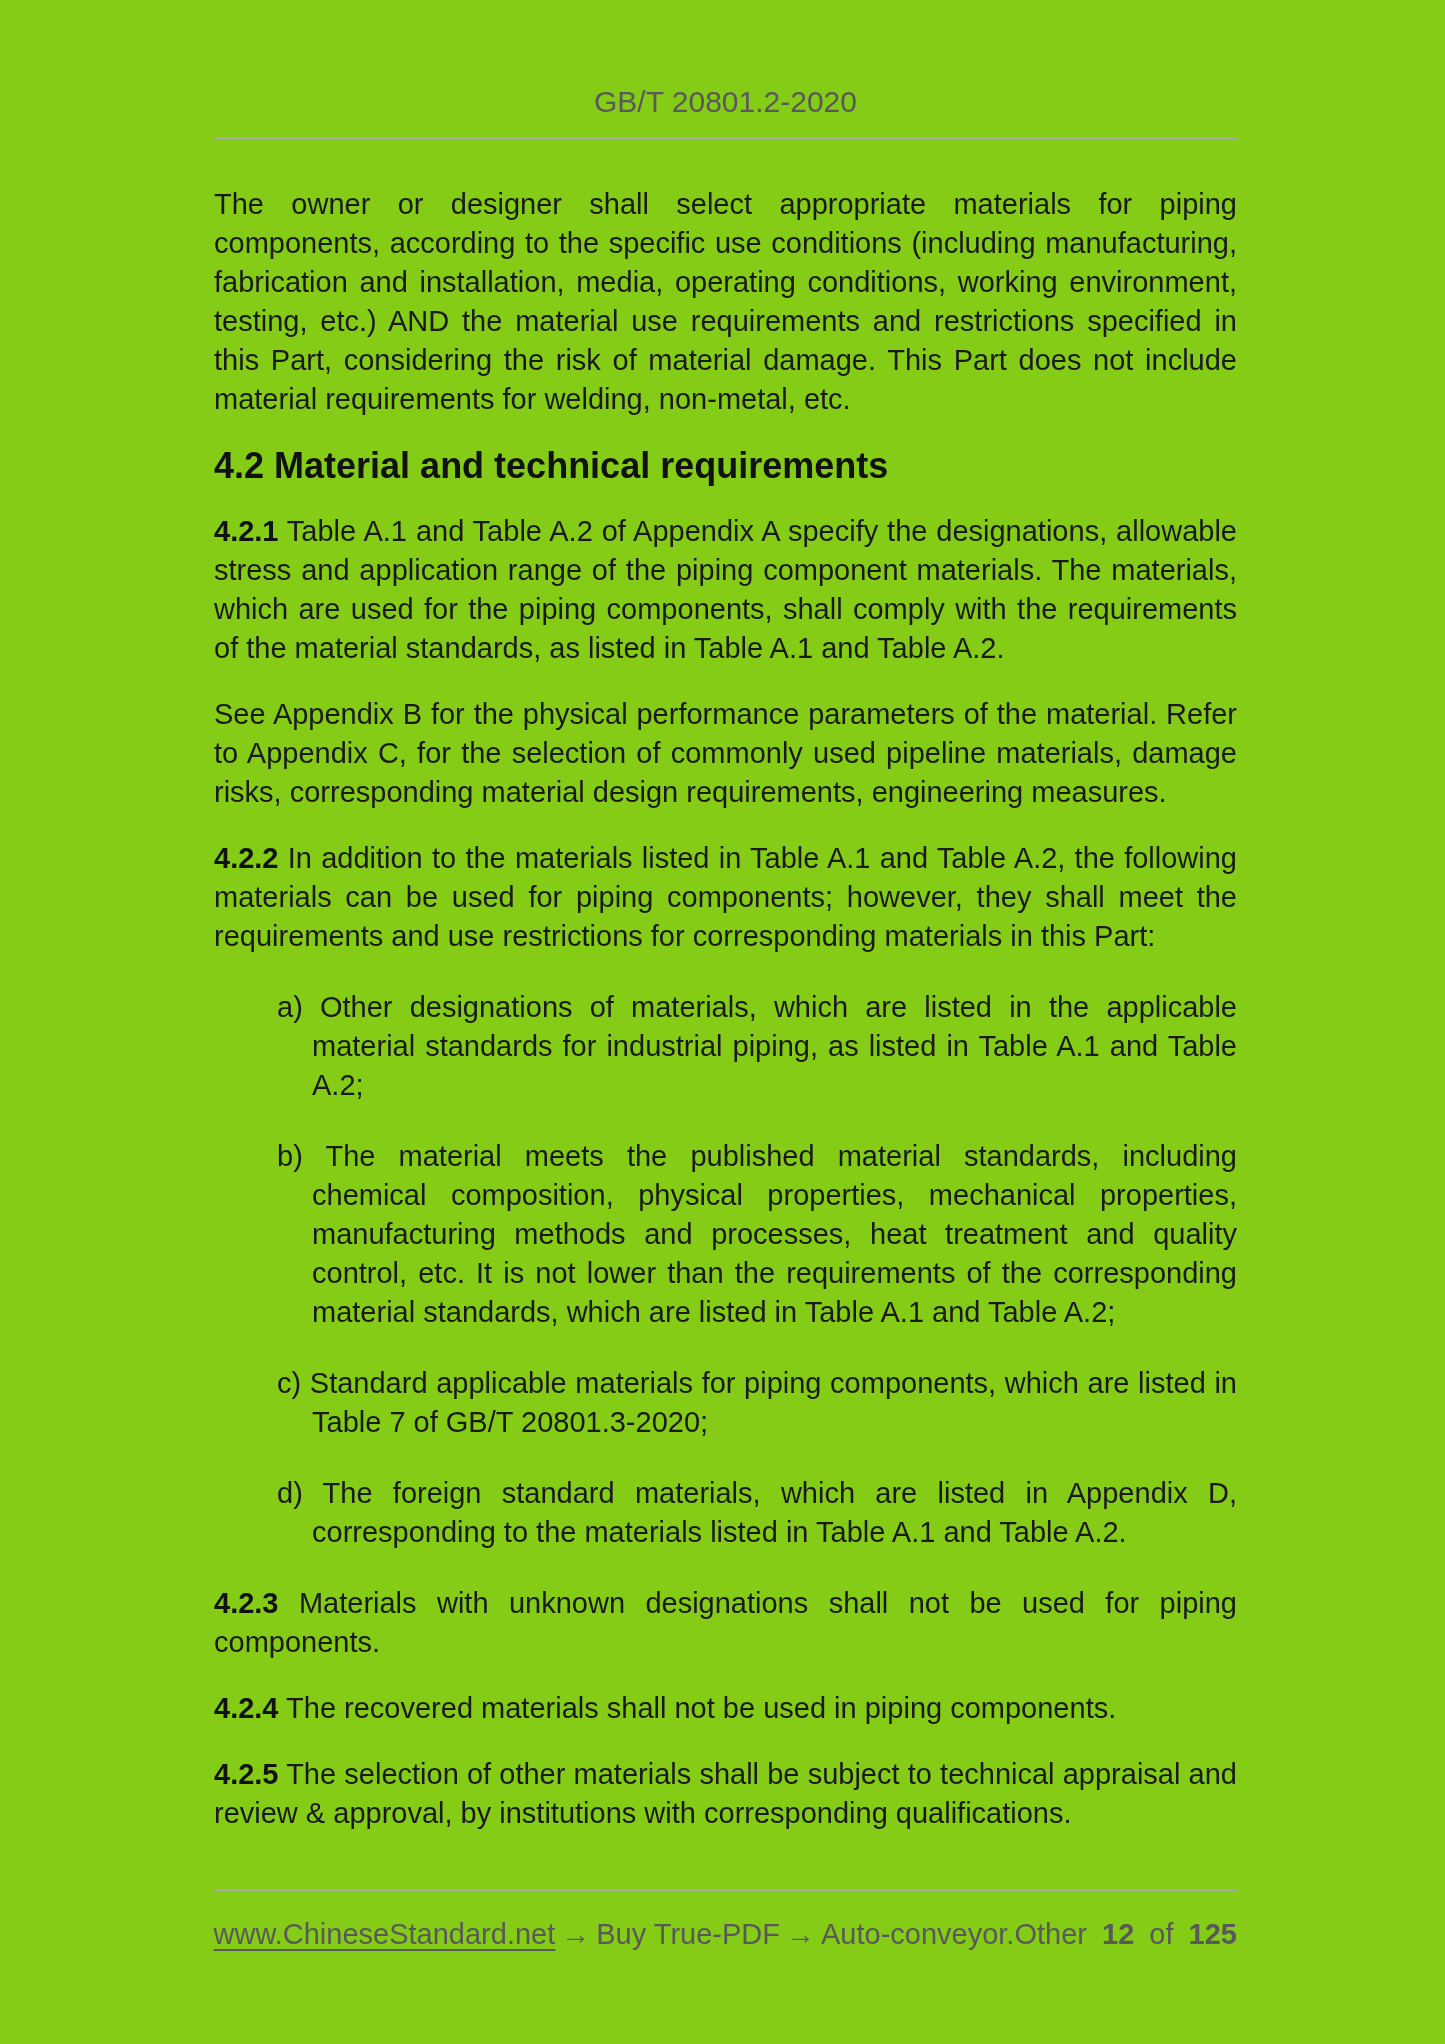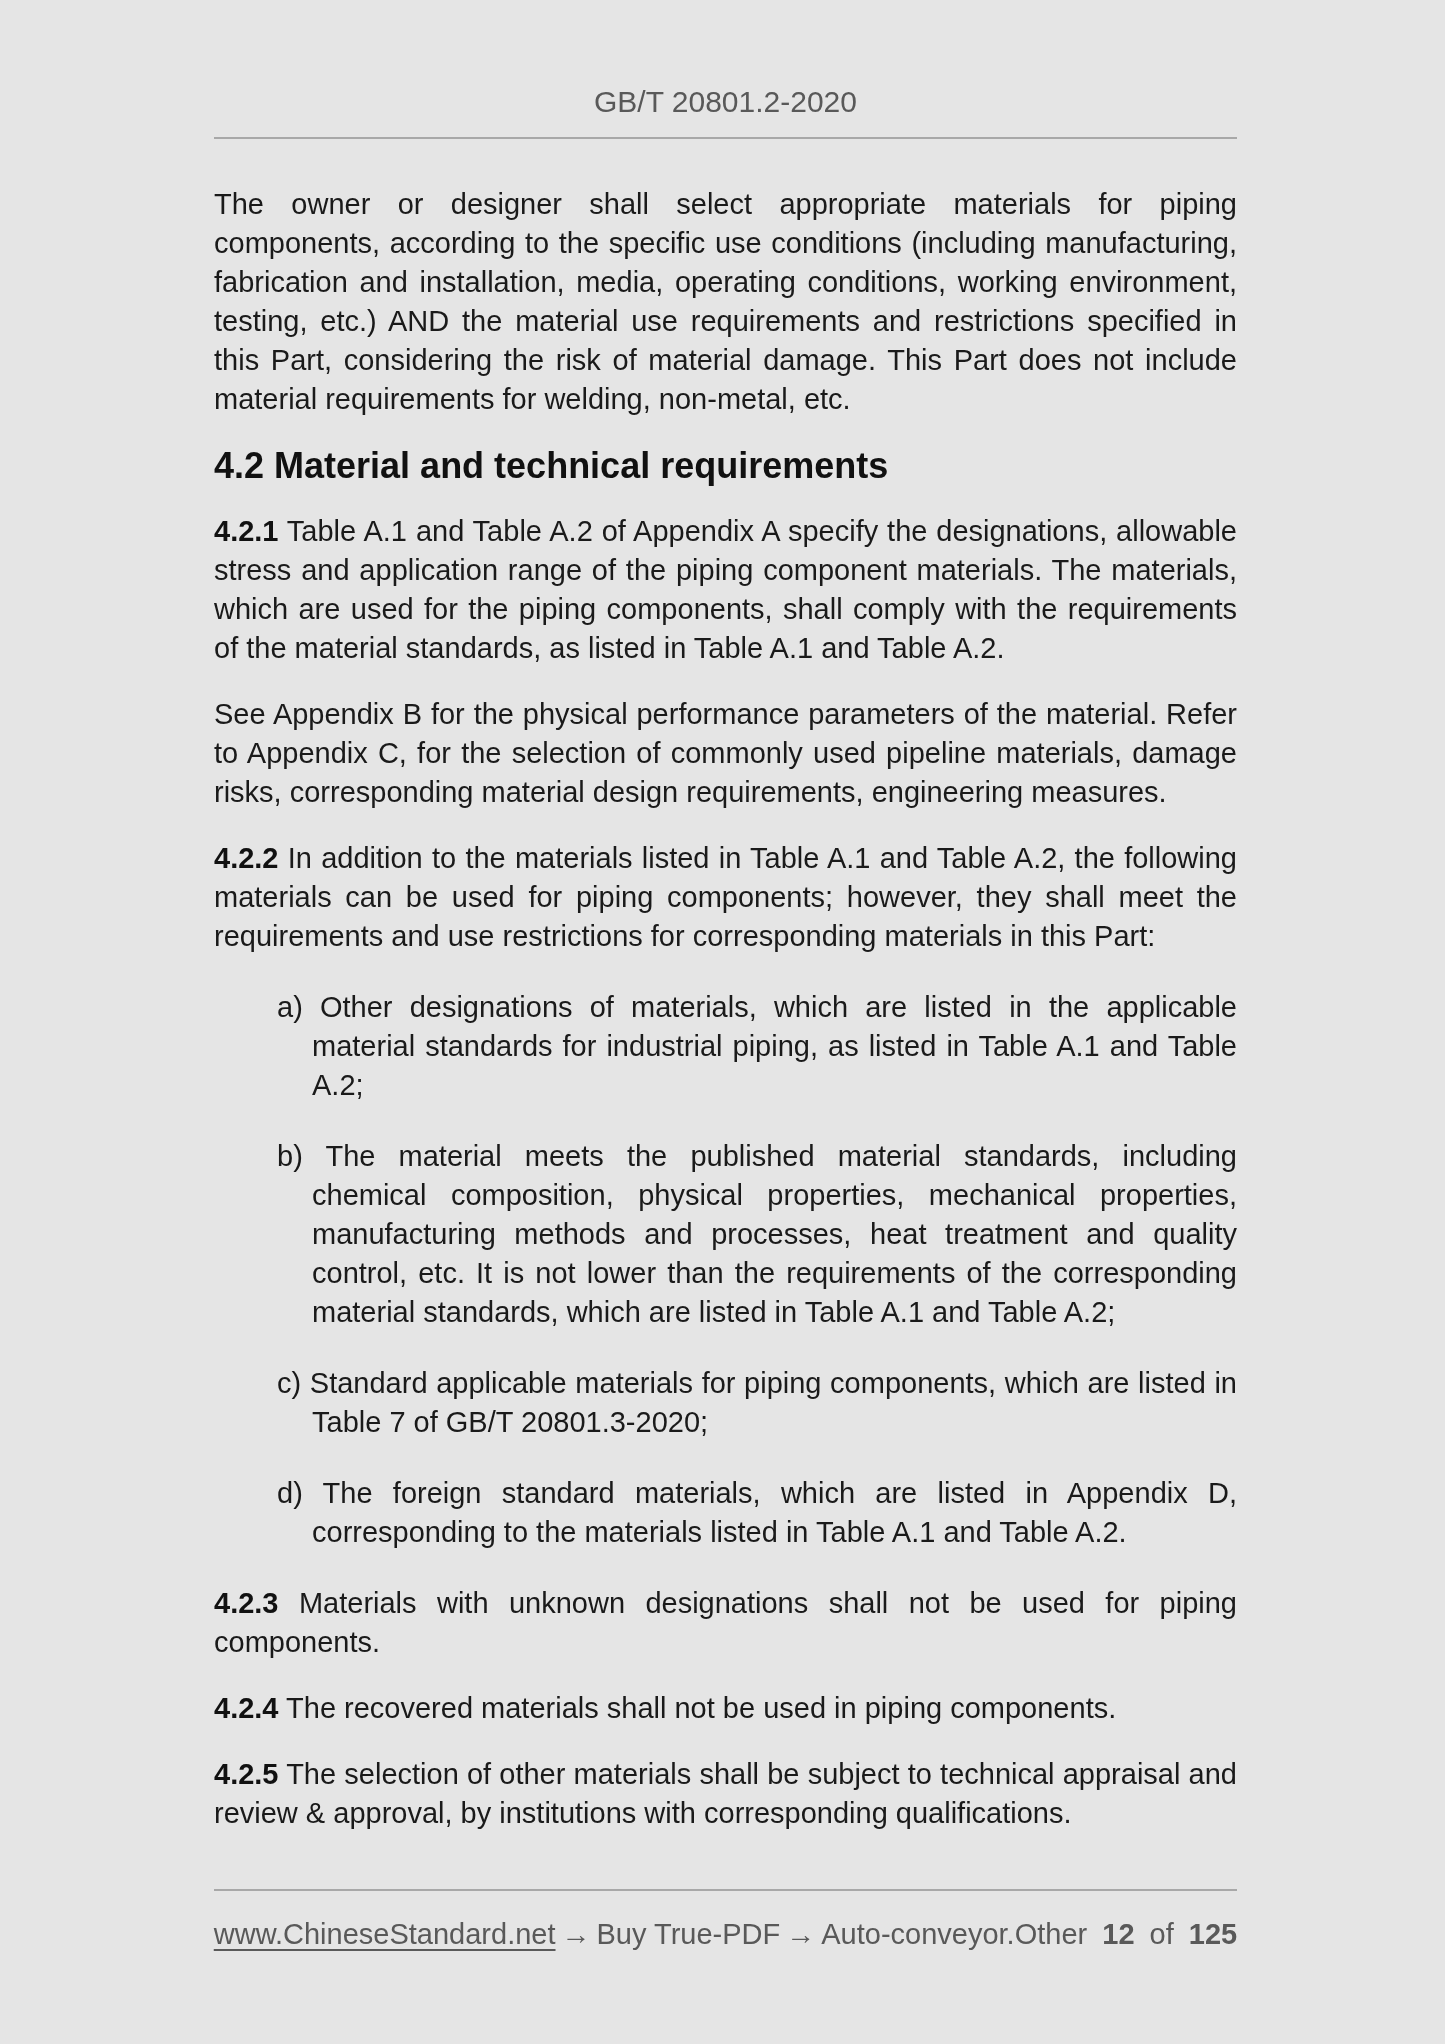--- a/index.html
+++ b/index.html
@@ -4,21 +4,21 @@
 <style>
   html, body {
     margin: 0;
     padding: 0;
     background: #ffffff;
   }
   .page {
     position: relative;
     width: 1445px;
     height: 2044px;
-    background: #e5e5e5;
+    background: #84cc16;
     font-family: "Liberation Sans", sans-serif;
     color: #1a1a1a;
     overflow: hidden;
   }
   .content {
     position: absolute;
     left: 214px;
     top: 0;
     width: 1023px;
   }
@@ -70,21 +70,21 @@
     font-size: 29px;
     line-height: 39px;
     color: #595959;
   }
   .footer-rule {
     margin: 0;
   }
   .footer-row {
     margin-top: 24px;
     display: flex;
-    justify-content: center;
+    justify-content: flex-end;
     align-items: baseline;
     white-space: nowrap;
   }
   .footer-link {
     color: #595959;
     text-decoration: underline;
     text-underline-offset: 5px;
     cursor: pointer;
   }
   .footer-arrow {

